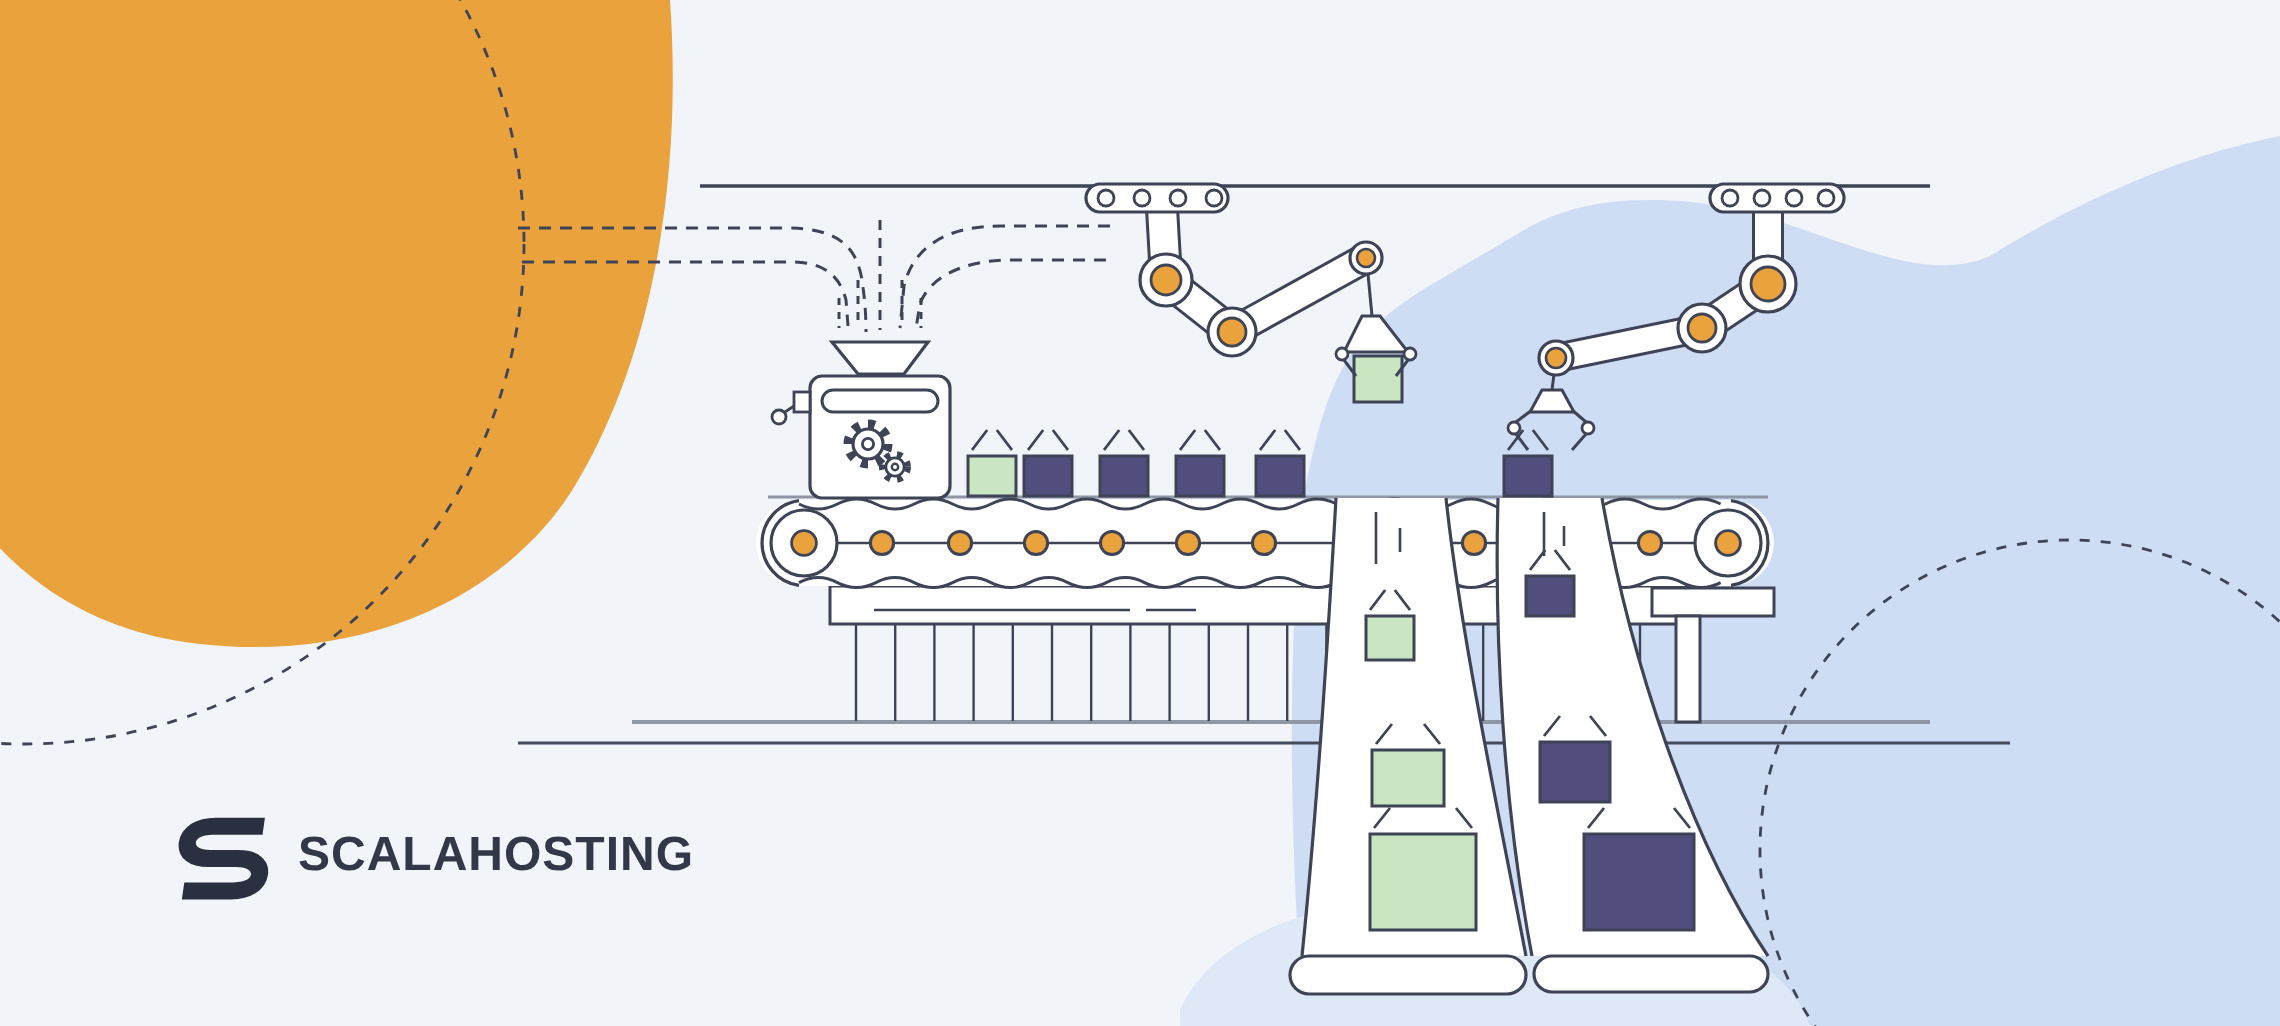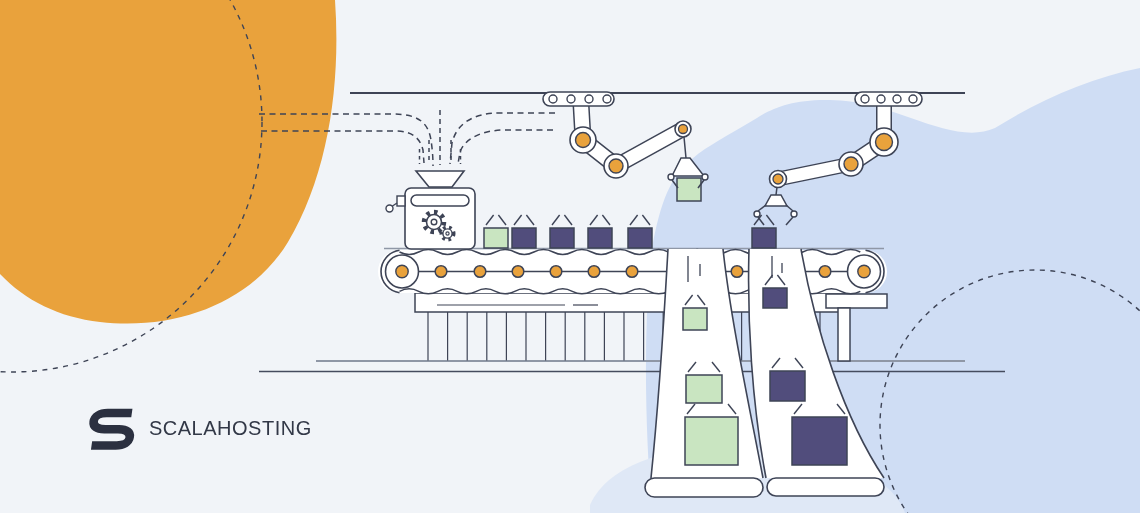--- a/index.html
+++ b/index.html
@@ -1,19 +1,19 @@
 <!DOCTYPE html>
 <html style="--ink: #3e4456; --orange: #e9a23c; --purple: #514d7c; --green: #c9e5c1; --blue: #cfddf4; --blue-light: #dfe8f6; --gray: #8f97a6; --logo: #2b3040; --logo-text: #323847; --white: #ffffff; --bg: #f1f4f8;"><head>
 <meta charset="utf-8">
 <style>
   html,body{margin:0;padding:0}
   .stage{position:relative;width:1140px;height:513px;overflow:hidden;background:var(--bg,#f1f4f8);font-family:"Liberation Sans",sans-serif}
   .scene-svg{position:absolute;left:0;top:0}
   .logo{position:absolute;left:84px;top:405px;display:flex;align-items:center;gap:13px}
-  .logo-text{font-size:20px;font-weight:normal;letter-spacing:.5px;color:var(--logo-text,#323847)}
+  .logo-text{font-size:24px;font-weight:bold;letter-spacing:.5px;color:var(--logo-text,#323847)}
   .ink{stroke:var(--ink,#3e4456);fill:none}
 </style>
 </head>
 <body>
 
 <div class="stage">
 
   <svg class="scene-svg" width="1140" height="513" viewBox="0 0 1140 513">
 
     <path d="M335 0 C341 85 328 175 288 242 C253 300 180 331 100 322 C28 314 -22 268 -42 198 L-42 0 Z" fill="var(--orange)"></path>

